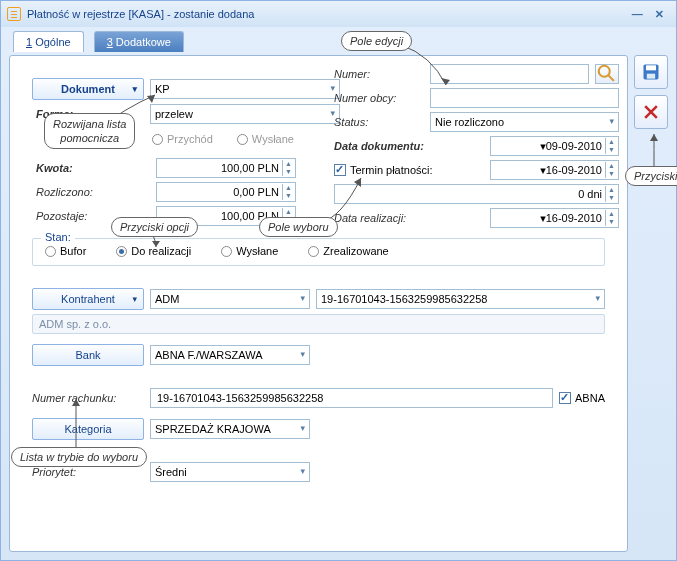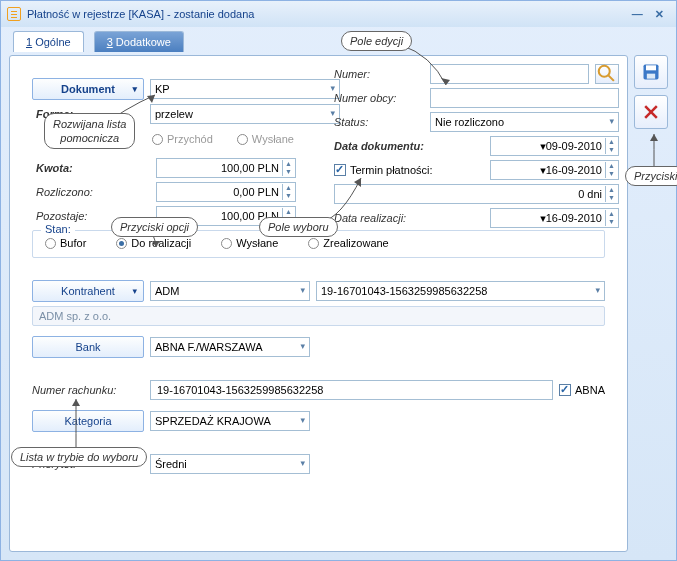--- a/index.html
+++ b/index.html
@@ -193,21 +193,21 @@
             <span class="chev" style="left:4px;right:auto">▾</span>
             <span>16-09-2010</span>
             <div class="spin">
               <div>▲</div>
               <div>▼</div>
             </div>
           </div>
       </div>
     </div>
 
-    <div class="groupbox" style="margin-top:4px; clear:both;">
+    <div class="groupbox" style="margin-top:12px; clear:both;">
       <div class="legend">Stan:</div>
       <div class="statusrow">
         <div class="radio">
             <span class="dot"></span>
             <span>Bufor</span>
           </div>
         <div class="radio sel">
             <span class="dot"></span>
             <span>Do realizacji</span>
           </div>

